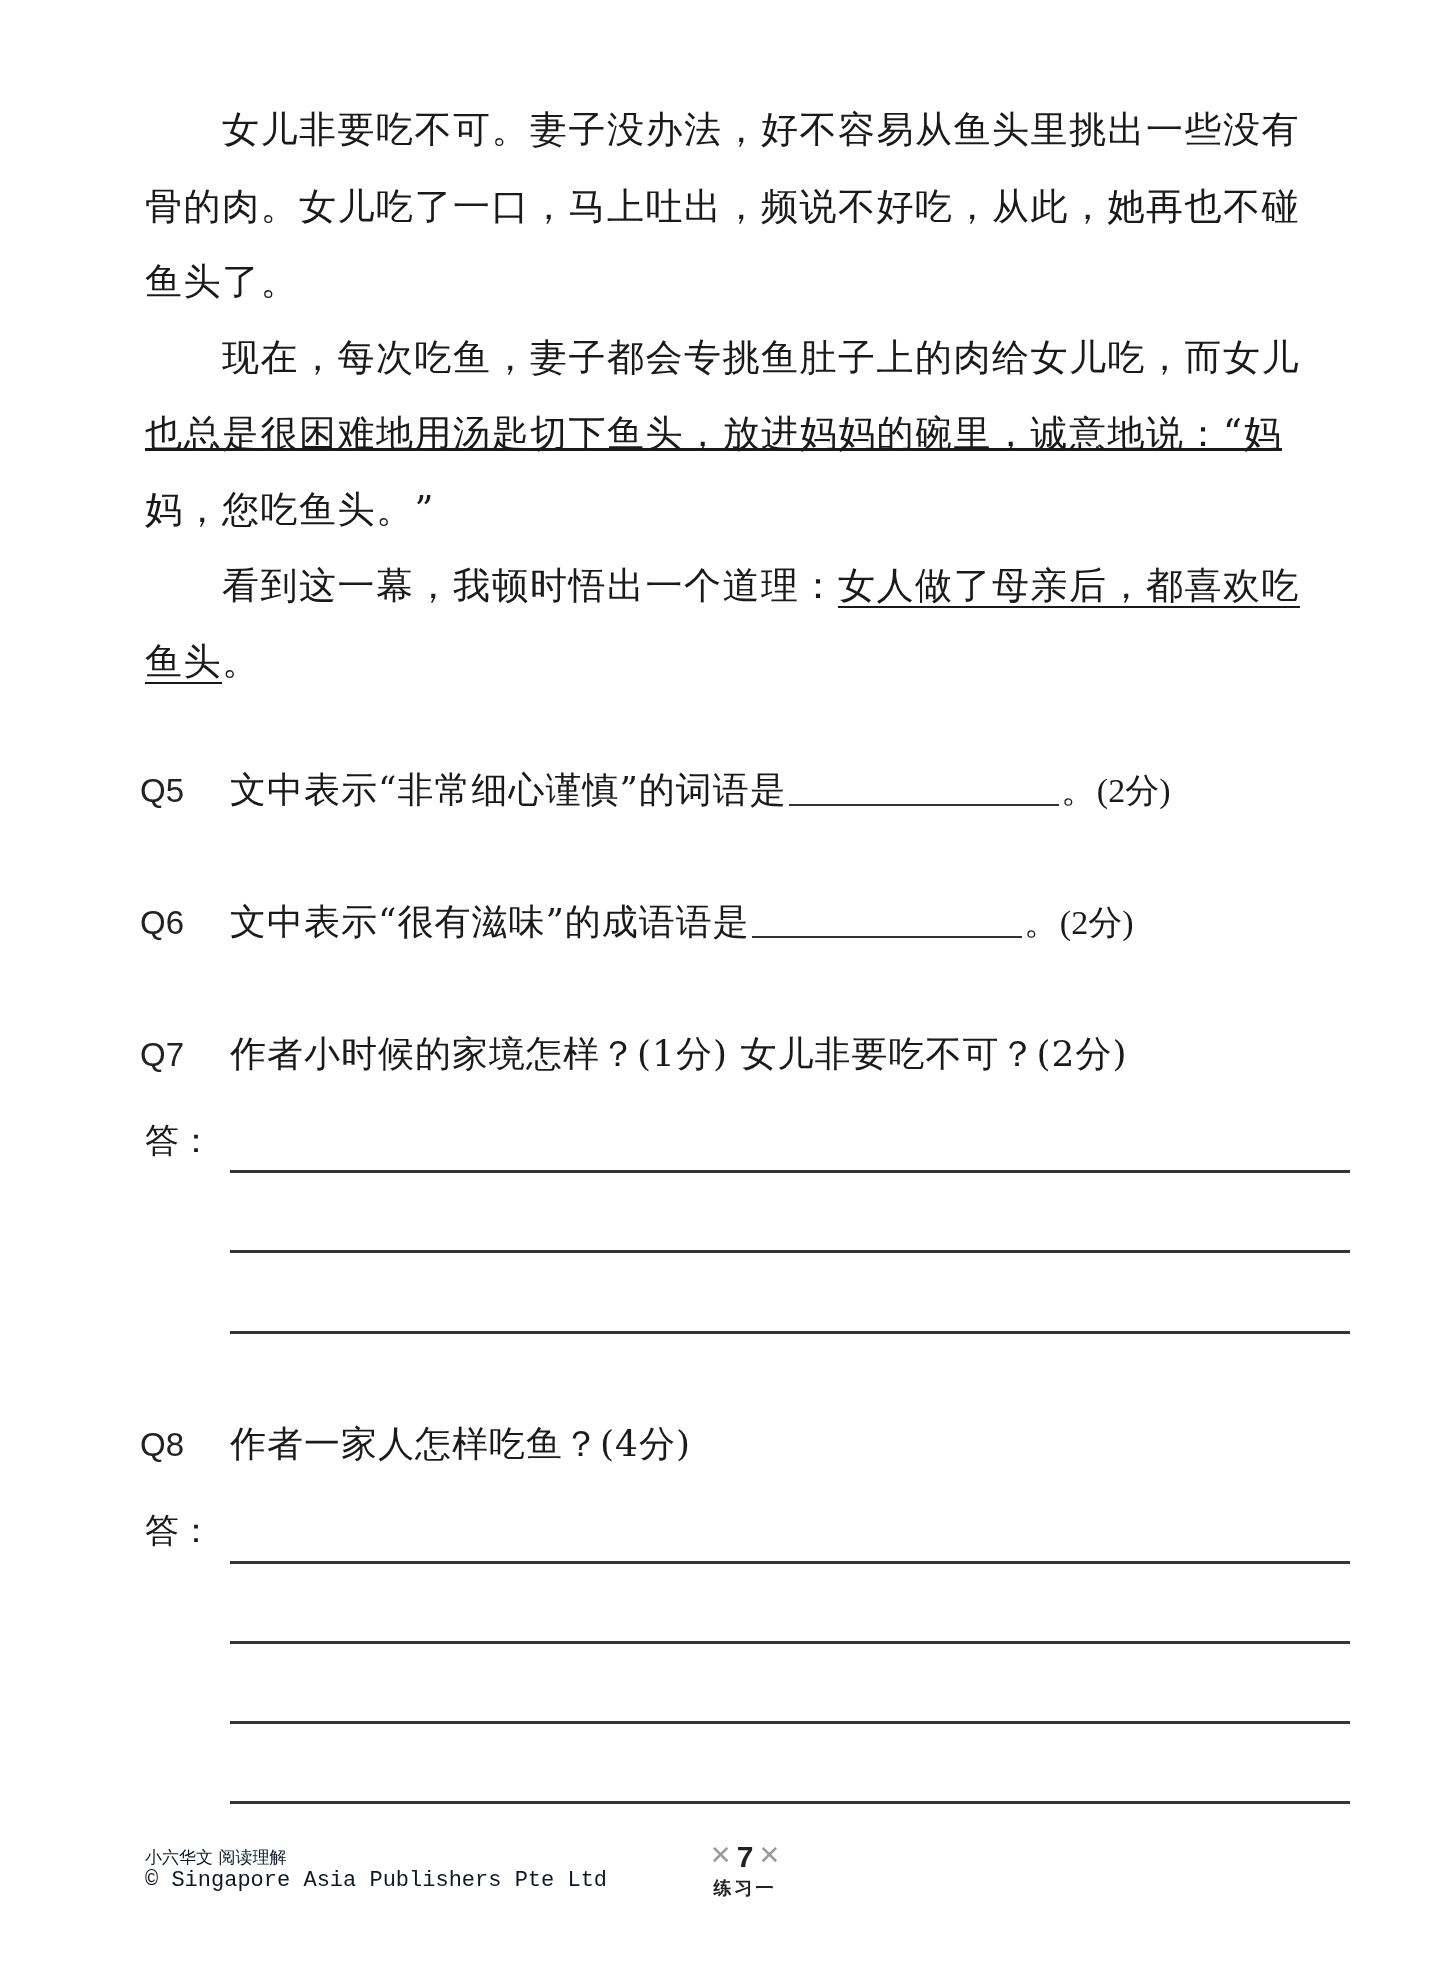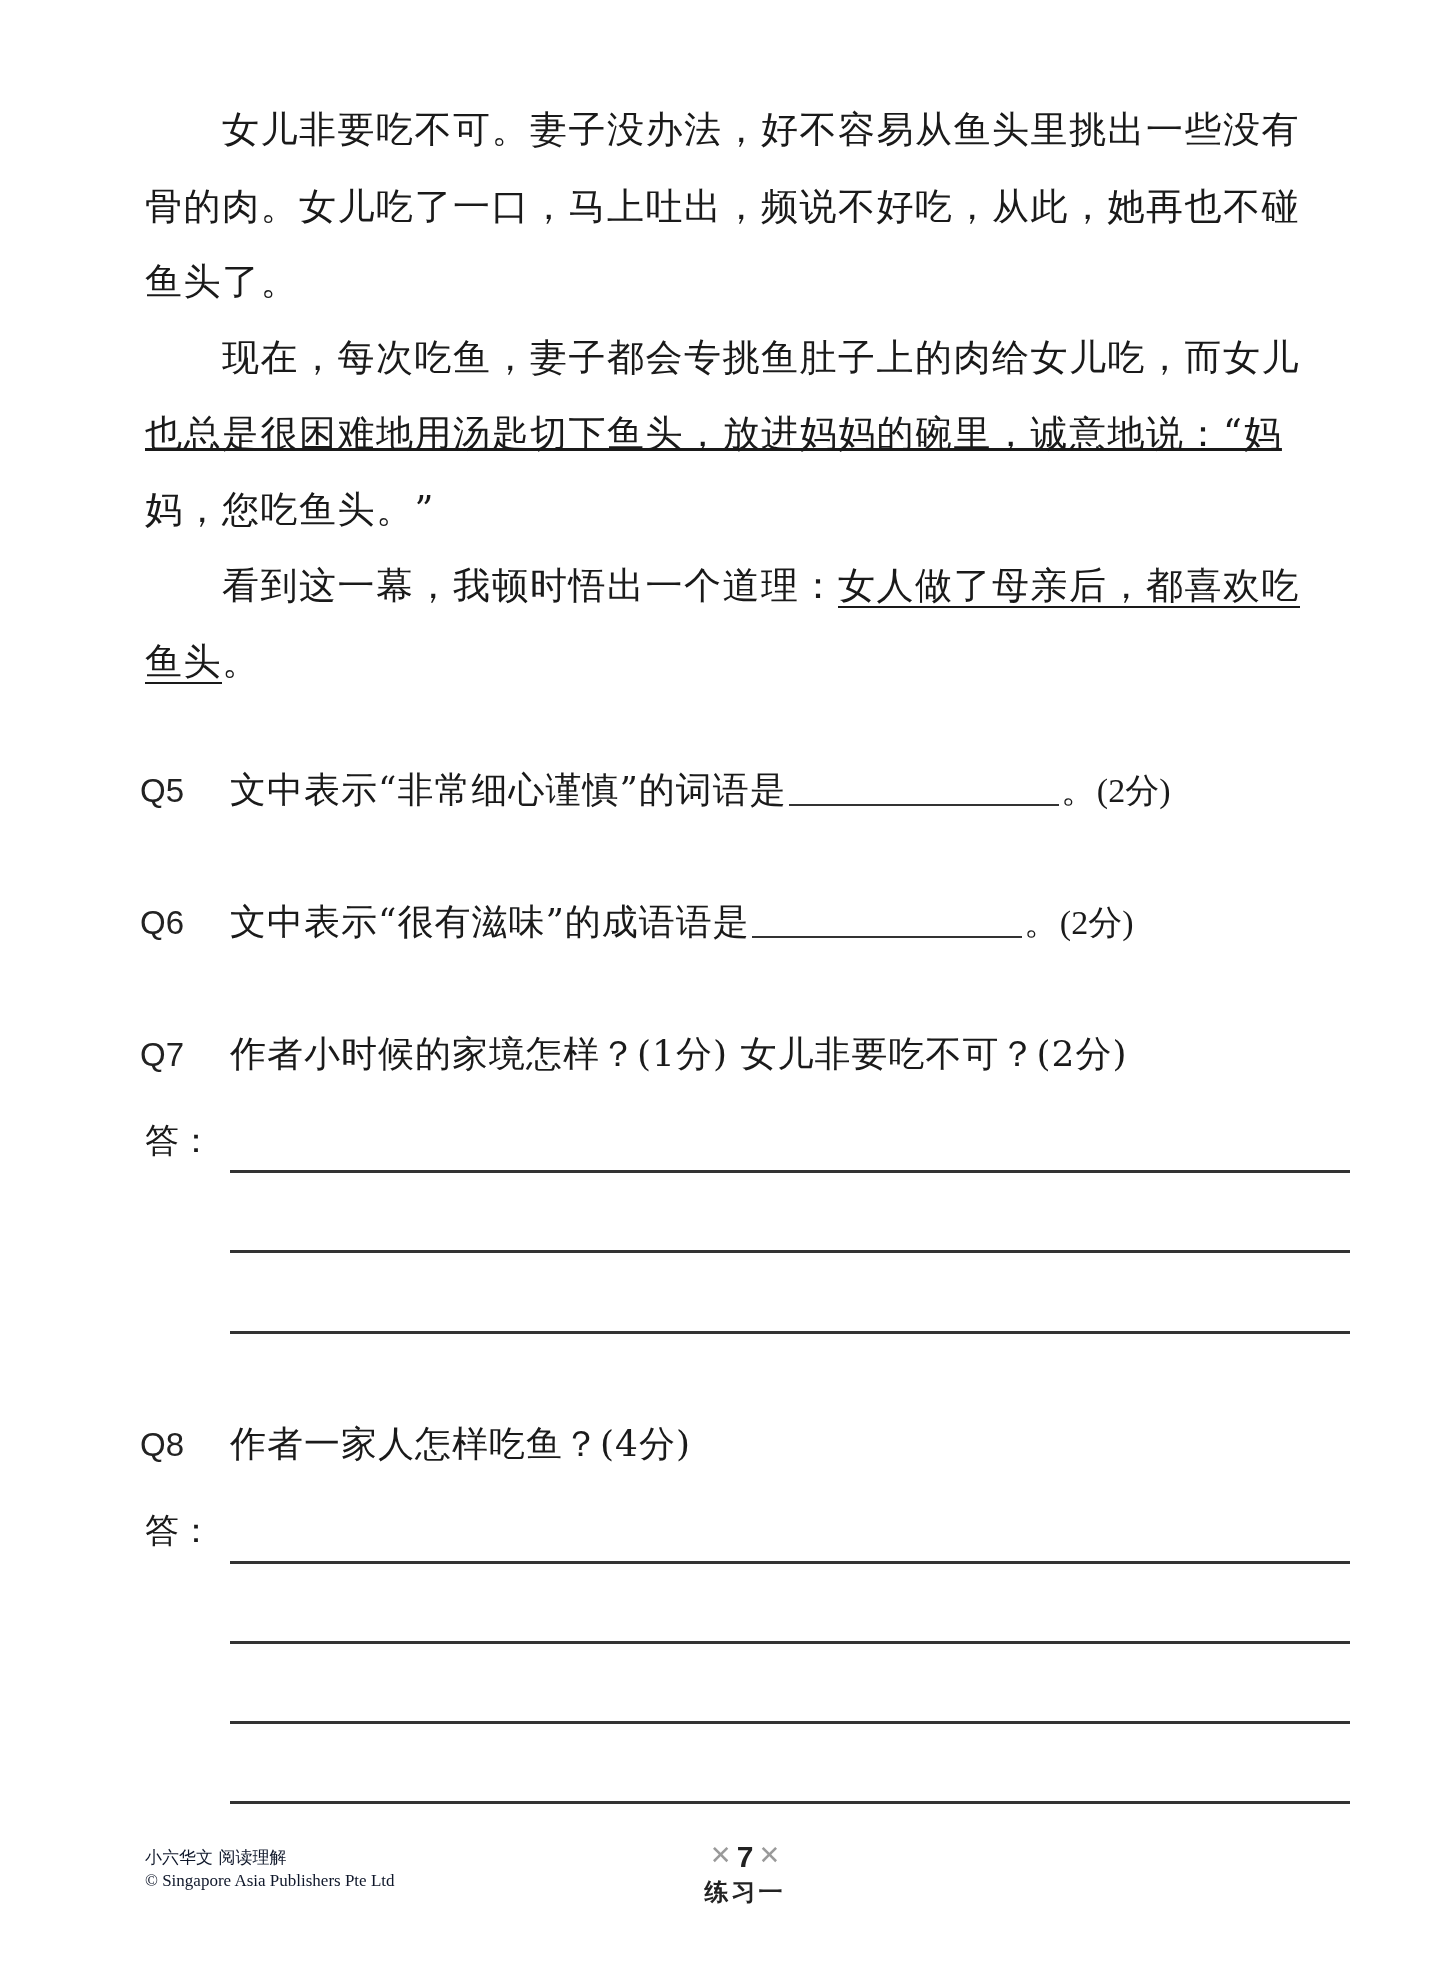--- a/index.html
+++ b/index.html
@@ -10,25 +10,25 @@
   .indent { left:222px; width:1133px; }
   .ul { text-decoration:underline; text-decoration-thickness:2px; text-underline-offset:8px; }
   .q { position:absolute; left:140px; font-size:36px; line-height:48px; white-space:nowrap; }
   .qnum { font-family:"Liberation Sans", sans-serif; font-size:33px; display:inline-block; width:90px; color:#222; }
   .qtext { letter-spacing:1px; }
   .blank { display:inline-block; width:270px; border-bottom:2px solid #333; height:36px; vertical-align:-4px; margin:0 2px; }
   .marks { font-family:"Liberation Serif", serif; font-size:34px; }
   .answer-label { position:absolute; left:145px; font-size:34px; }
   .answer-line { position:absolute; left:230px; width:1120px; height:0; border-top:3px solid #333; }
   .footer-left { position:absolute; left:145px; top:1845px; font-size:17px; line-height:24px; color:#0f172a; }
-  .footer-left .pub { font-family:Liberation Serif, serif; font-size:17px; }
+  .footer-left .pub { font-family:Liberation Mono, monospace; font-size:22px; }
   .footer-center { position:absolute; left:690px; top:1840px; width:110px; text-align:center; }
   .pagenum { font-family:"Liberation Sans", sans-serif; font-weight:bold; font-size:30px; color:#222; }
   .orn { color:#9a9a9a; font-size:26px; vertical-align:3px; }
-  .section { font-size:24px; font-weight:bold; color:#222; margin-top:2px; letter-spacing:3px; }
+  .section { font-size:18px; font-weight:bold; color:#222; margin-top:2px; letter-spacing:3px; }
 </style>
 </head>
 <body>
 
 <div class="line indent" style="top:106px;">女儿非要吃不可。妻子没办法，好不容易从鱼头里挑出一些没有</div>
 <div class="line" style="top:166px;margin-top:17px;">骨的肉。女儿吃了一口，马上吐出，频说不好吃，从此，她再也不碰</div>
 <div class="line" style="top:258px;">鱼头了。</div>
 <div class="line indent" style="top:334px;">现在，每次吃鱼，妻子都会专挑鱼肚子上的肉给女儿吃，而女儿</div>
 <div class="line" style="top:410px;text-decoration:underline;">也总是很困难地用汤匙切下鱼头，放进妈妈的碗里，诚意地说：“妈</div>
 <div class="line" style="top:486px;">妈，您吃鱼头。”</div>

